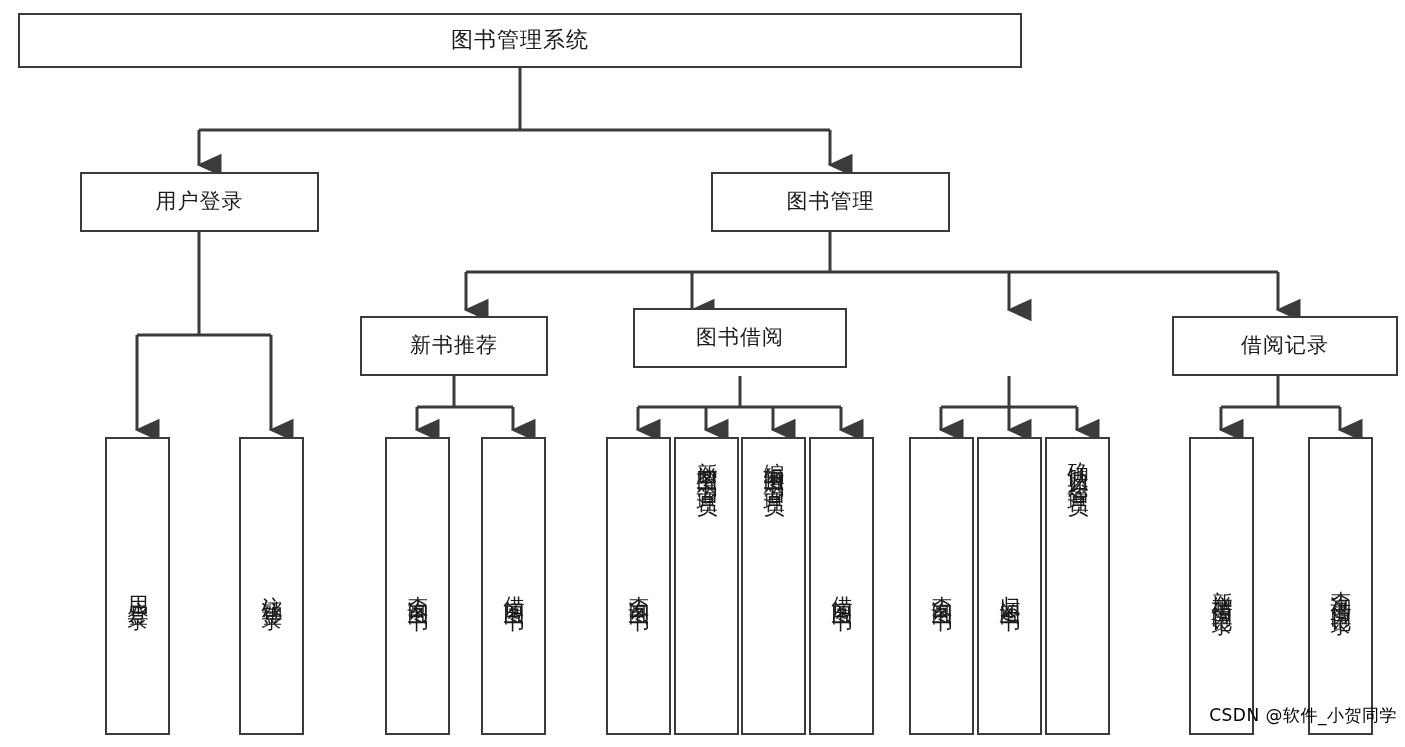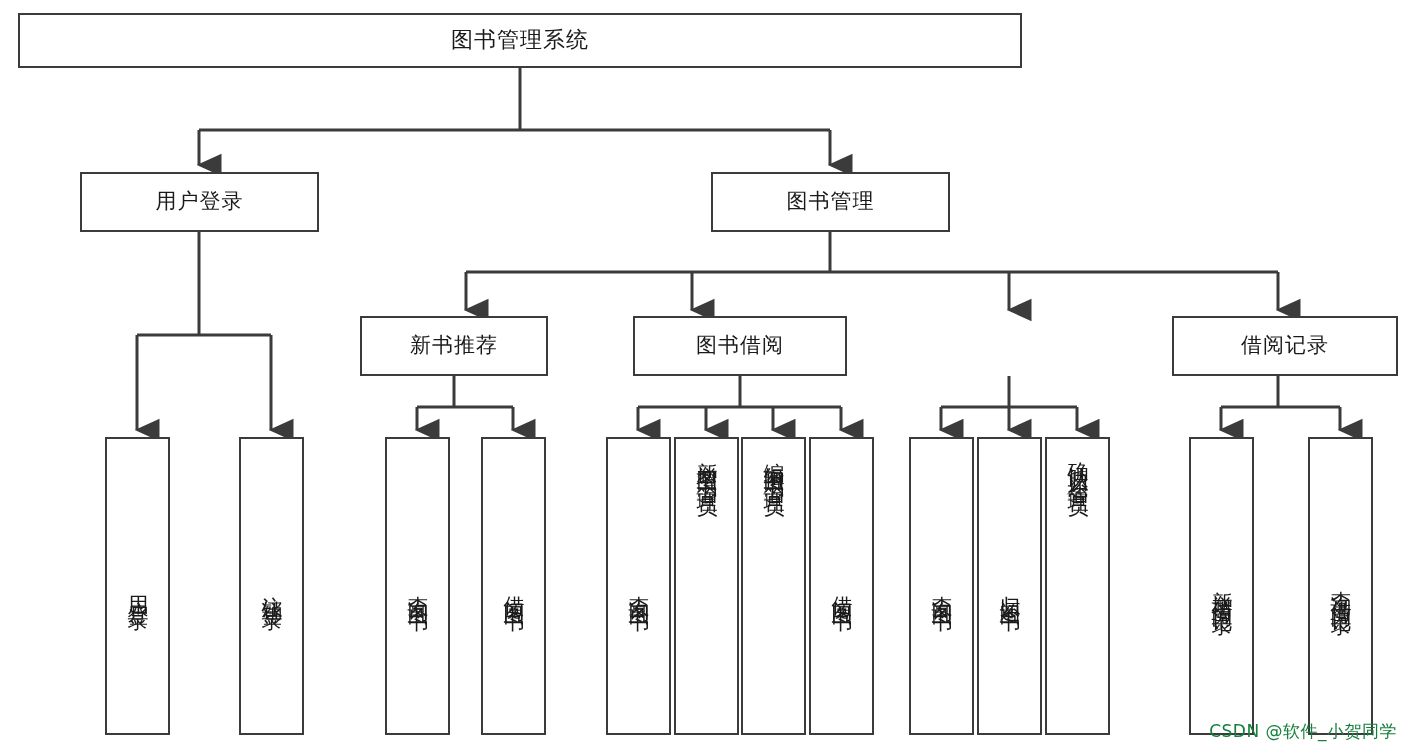--- a/index.html
+++ b/index.html
@@ -54,23 +54,23 @@
     letter-spacing:5px;
     line-height:1.0;
     color:#1a1a1a;
     padding-top:6px;
     white-space:nowrap;
   }
   .leaf.midbox{align-items:center;}
   .watermark{
     position:absolute;
     right:8px;
-    bottom:4px;
+    bottom:20px;
     font-size:17px;
-    color:#15803d;
+    color:#000000;
     letter-spacing:0.5px;
     white-space:nowrap;
     user-select:none;
   }
 </style>
 </head>
 <body>
 
 <div id="canvas">
 
@@ -136,21 +136,21 @@
   </div>
 
   <div class="node" style="left:360px;top:316px;width:188px;height:60px;">
     <span class="label">新书推荐</span>
   </div>
 
   <div class="node" style="left:711px;top:172px;width:239px;height:60px;">
     <span class="label">图书管理</span>
   </div>
 
-  <div class="node" style="left:633px;top:316px;width:214px;height:60px;">
+  <div class="node" style="left:633px;top:308px;width:214px;height:60px;">
     <span class="label">图书借阅</span>
   </div>
 
 
   <div class="node" style="left:1172px;top:316px;width:226px;height:60px;">
     <span class="label">借阅记录</span>
   </div>
 
   <div class="leaf midbox" style="left:105px;top:437px;width:65px;height:298px;">
     <span class="vlabel">用户登录</span>

